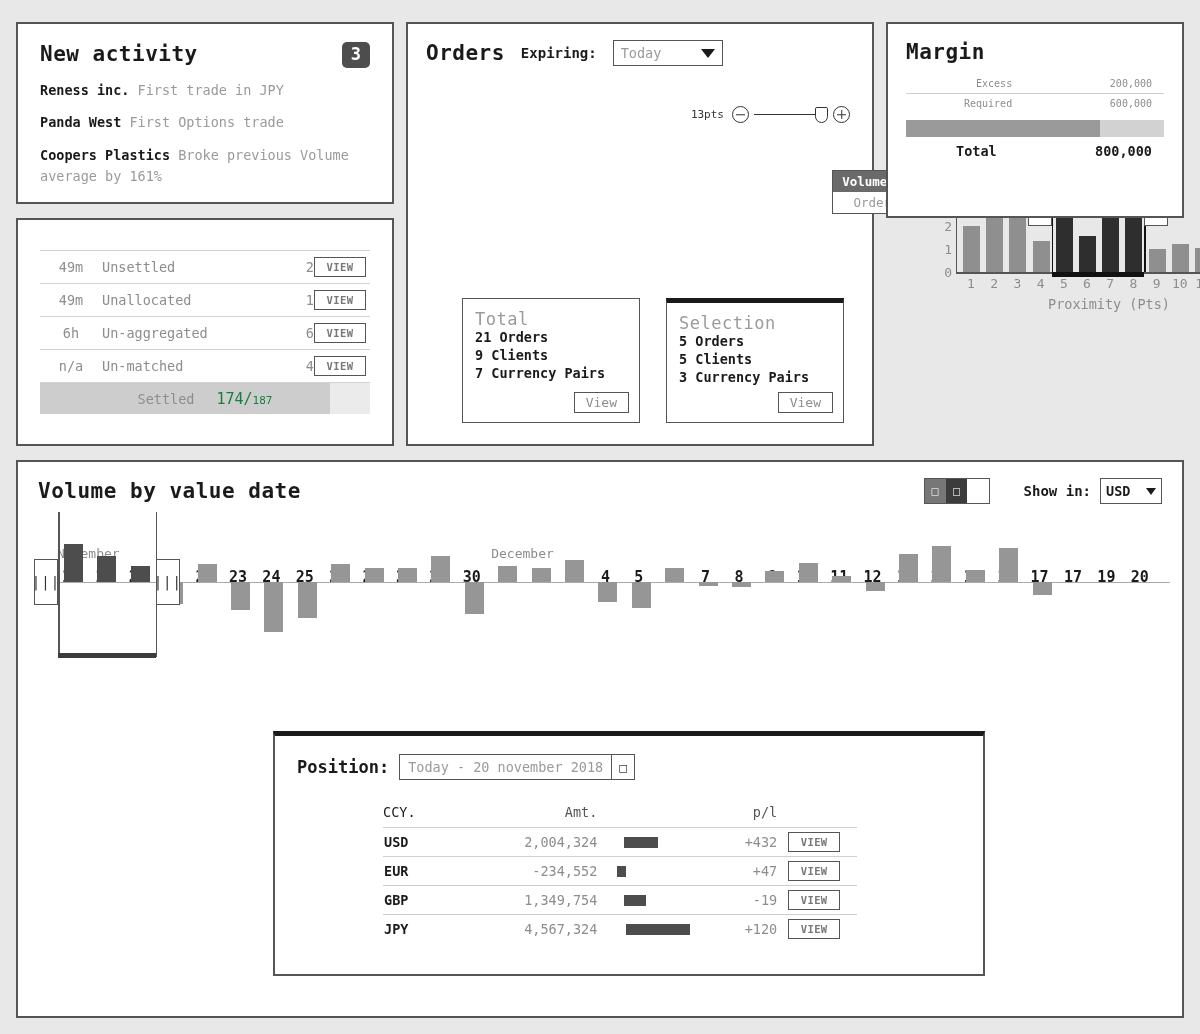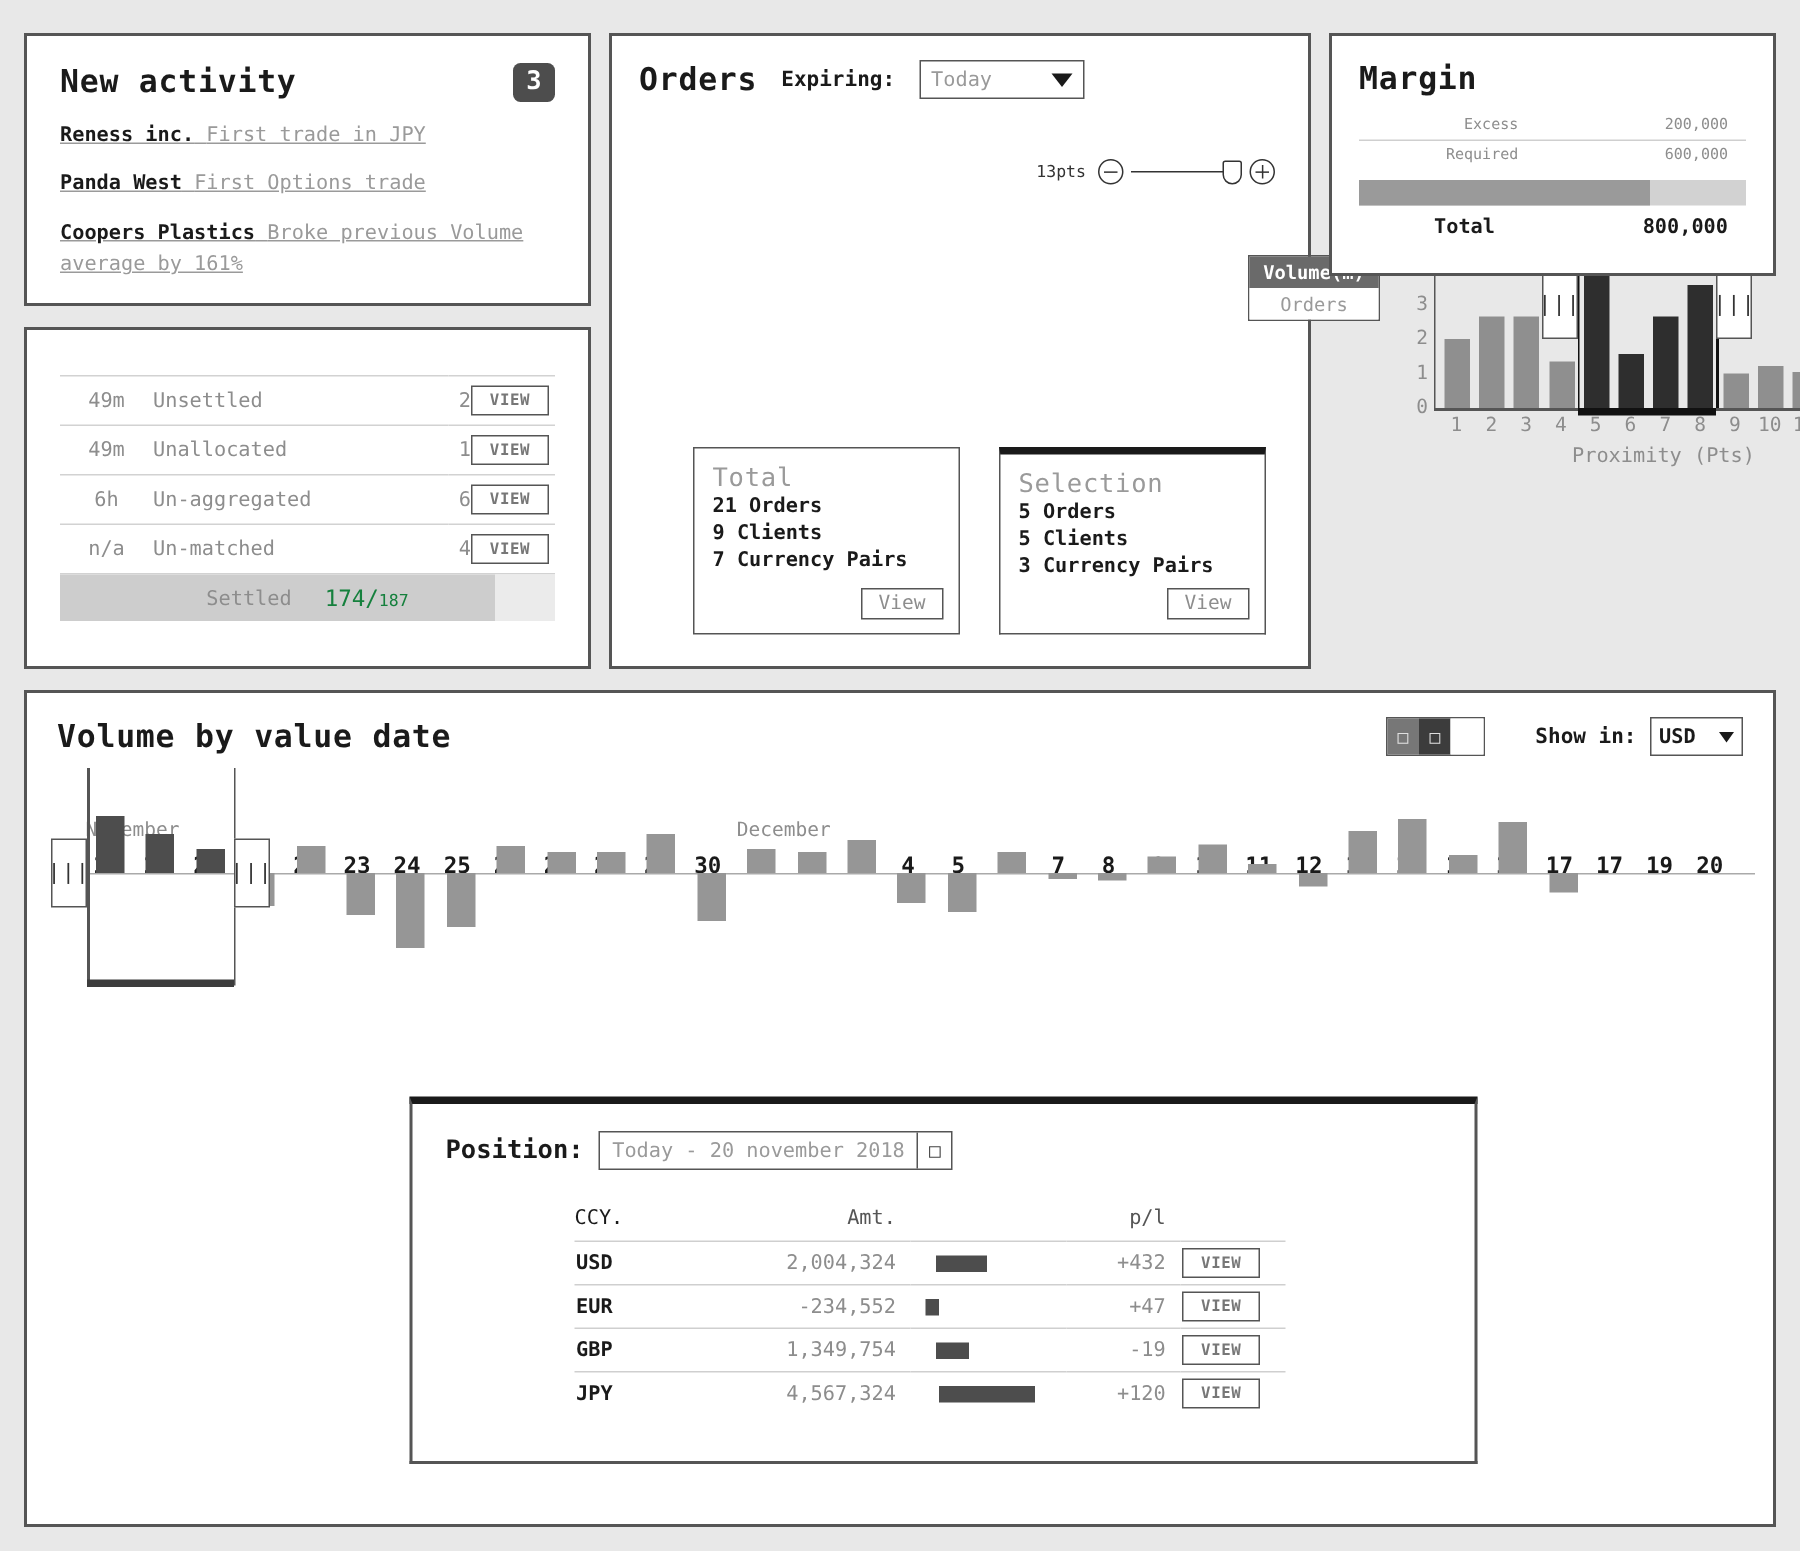--- a/index.html
+++ b/index.html
@@ -31,21 +31,21 @@
     font-size:17px;
     border-radius:5px;
     padding:3px 9px;
     line-height:1.15;
     display:inline-block;
   }
 
   
   #new-activity { left:16px; top:22px; width:378px; height:182px; padding:18px 22px; }
   #new-activity .head { display:flex; justify-content:space-between; align-items:flex-start; }
-  .act-row { font-size:13.5px; color:#9a9a9a; line-height:1.55; margin-top:12px;text-decoration:underline; }
+  .act-row { font-size:13.5px; color:#9a9a9a; line-height:1.55; margin-top:12px; }
   .act-row b { color:#1a1a1a; font-weight:bold; }
 
   
   #trade-states { left:16px; top:218px; width:378px; height:228px; padding:18px 22px 0 22px; }
   #trade-states .head { display:flex; justify-content:space-between; align-items:flex-start; }
   .ts-table { width:100%; border-collapse:collapse; margin-top:12px; }
   .ts-table td { border-top:1px solid #d2d2d2; font-size:13.5px; color:#8d8d8d; padding:6px 0; height:29px; vertical-align:middle; }
   .ts-age { width:62px; text-align:center; }
   .ts-label { padding-left:8px; }
   .ts-count { text-align:right; font-size:15px; color:#555; padding-right:9px; }
@@ -109,21 +109,21 @@
   .oc-axis-title { position:absolute; left:24px; right:0; top:172px; text-align:center; font-size:13.5px; color:#8d8d8d; }
 
   
   .sum-card { position:absolute; width:178px; height:125px; border:1px solid #555; background:#fff; padding:10px 12px; }
   .sum-card.active { border-top:5px solid #1a1a1a; }
   .sum-title { font-size:17px; color:#9a9a9a; letter-spacing:0.5px; }
   .sum-line { font-size:13.5px; font-weight:bold; color:#1a1a1a; line-height:1.32; }
   .sum-btn { position:absolute; right:10px; bottom:9px; border:1px solid #555; background:#fff; color:#8d8d8d; font-size:13px; padding:2px 11px; cursor:pointer; font-family:"DejaVu Sans Mono", monospace; }
 
   
-  #margin { left:886px; top:22px; width:298px; height:162px; padding:16px 18px; }
+  #margin { left:886px; top:22px; width:298px; height:196px; padding:16px 18px; }
   .mg-table { width:100%; border-collapse:collapse; margin-top:10px; }
   .mg-table td { font-size:10px; color:#8d8d8d; padding:4px 0; }
   .mg-table td.k { text-align:right; padding-right:28px; width:52%; }
   .mg-table td.v { text-align:right; padding-right:12px; }
   .mg-table tr.divider td { border-top:1px solid #cfcfcf; }
   .mg-bar { height:17px; background:#d2d2d2; margin:7px 0 6px 0; position:relative; }
   .mg-bar-fill { position:absolute; left:0; top:0; bottom:0; width:75%; background:#9a9a9a; }
   .mg-total { display:flex; justify-content:space-between; font-weight:bold; font-size:13.5px; color:#1a1a1a; padding:0 12px 0 50px; }
 
   

